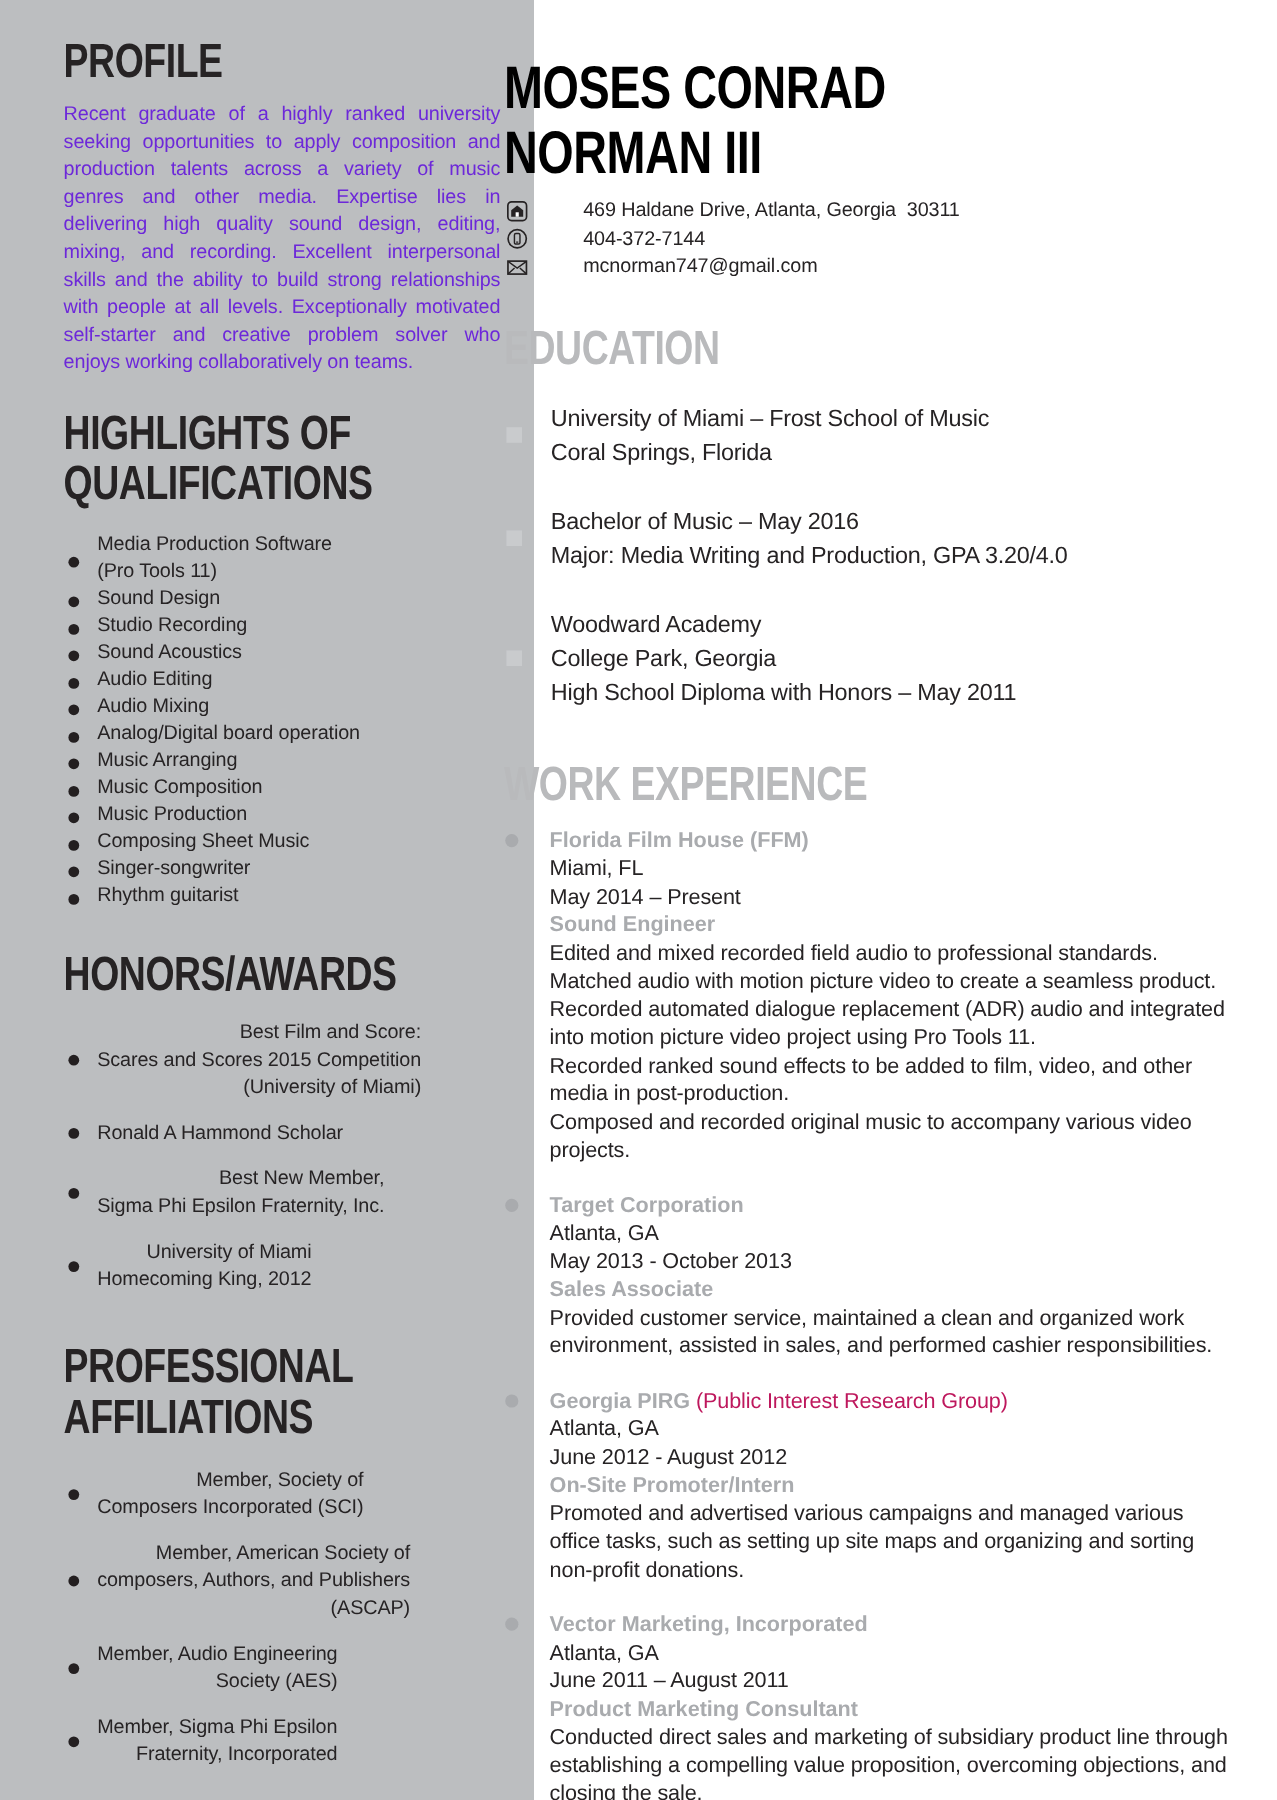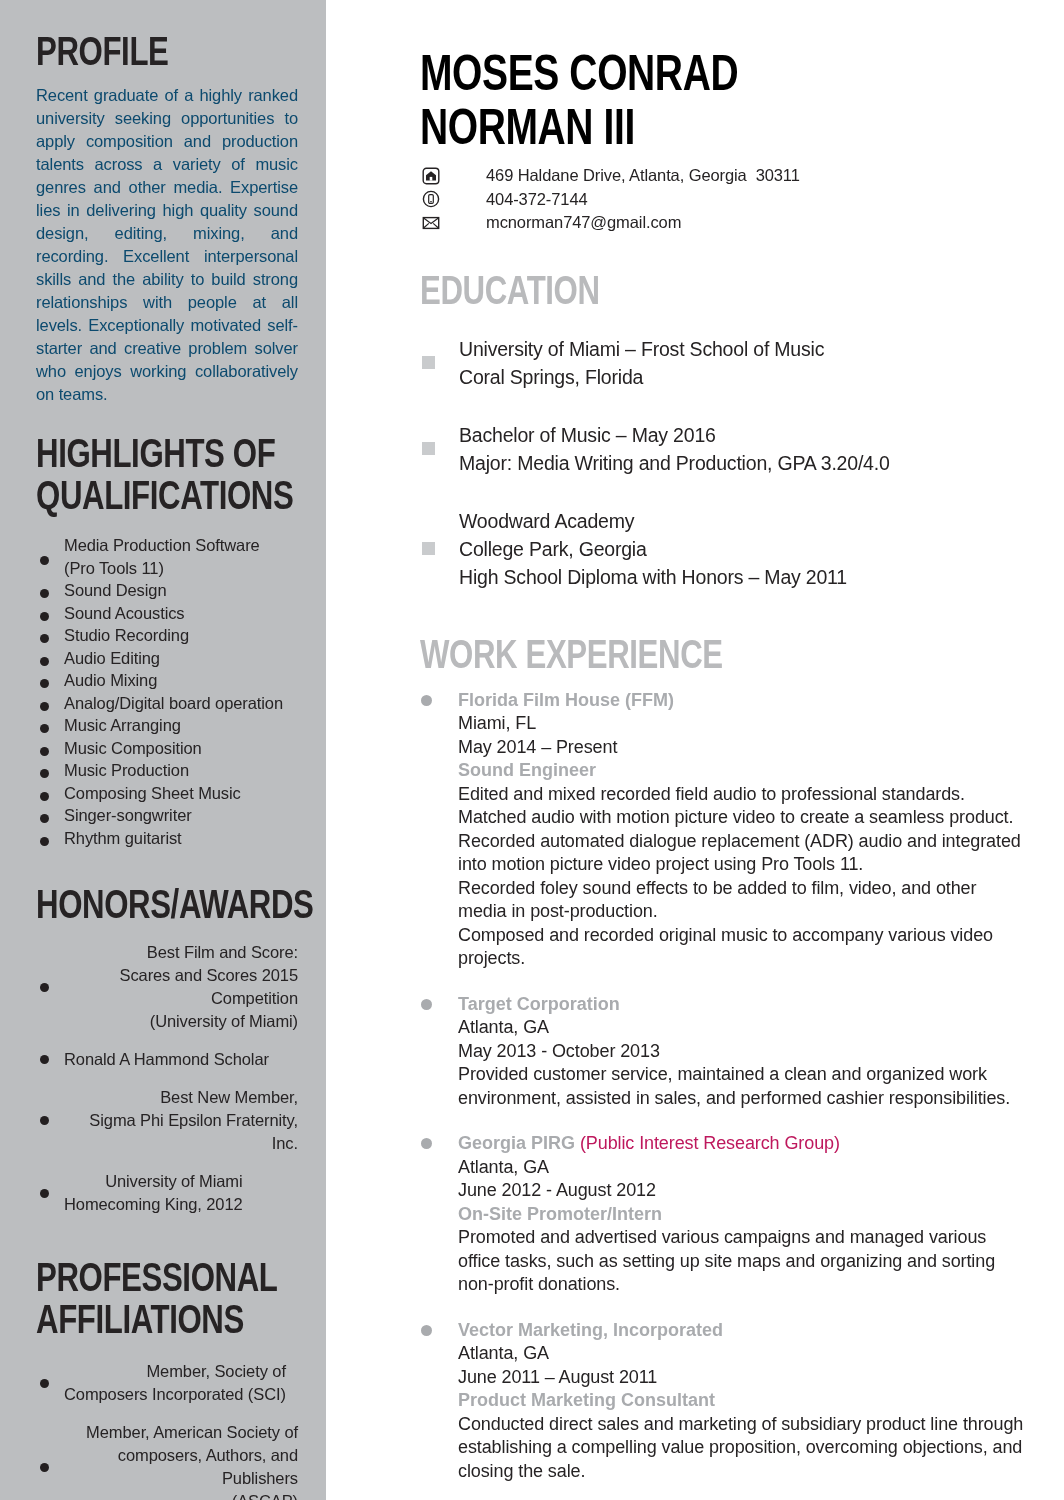--- a/index.html
+++ b/index.html
@@ -4,35 +4,35 @@
 <style>
   html,body { margin:0; padding:0; }
   body {
     width:1064px; height:1500px; position:relative; overflow:hidden;
     background:#ffffff; color:#262324;
     font-family:"Liberation Sans", sans-serif;
     -webkit-font-smoothing:antialiased;
   }
   
   .sidebar {
-    position:absolute; left:0; top:0; width:326px; height:1500px;
+    position:absolute; left:0; top:0; width:445px; height:1500px;
     background:#bcbec0; box-sizing:border-box;
-    padding:30px 28px 0 36px;
+    padding:30px 28px 0 53px;
   }
   .cond {
     display:inline-block; transform:scaleX(0.78); transform-origin:0 50%;
     white-space:pre-line; letter-spacing:-0.5px;
   }
   .side-title {
     margin:0 0 12px 0; font-size:40px; line-height:42px; font-weight:700;
     color:#262324;
   }
   .profile-body {
     margin:0 0 26px 0; font-size:16.5px; line-height:23px;
-    text-align:justify; color:#0c4a6e; letter-spacing:-0.1px;
+    text-align:justify; color:#6d28d9; letter-spacing:-0.1px;
   }
   .gap-a { margin-bottom:18px; }
   ul.blist { list-style:none; margin:0; padding:0; }
   ul.blist li { display:flex; align-items:center; font-size:16.5px; line-height:22.5px; letter-spacing:-0.1px; }
   ul.blist li .itm { white-space:pre-line; }
   .dot {
     flex:0 0 auto; width:9px; height:9px; border-radius:50%;
     background:#231f20; margin:7px 15px 0 4px;
   }
   ul.hlist { list-style:none; margin:0; padding:0;text-align:right; }
@@ -97,25 +97,25 @@
           <span class="dot"></span>
           <span class="itm">Media Production Software
 (Pro Tools 11)</span>
         </li>
       <li>
           <span class="dot"></span>
           <span class="itm">Sound Design</span>
         </li>
       <li>
           <span class="dot"></span>
+          <span class="itm">Studio Recording</span>
+        </li>
+      <li>
+          <span class="dot"></span>
           <span class="itm">Sound Acoustics</span>
-        </li>
-      <li>
-          <span class="dot"></span>
-          <span class="itm">Studio Recording</span>
         </li>
       <li>
           <span class="dot"></span>
           <span class="itm">Audio Editing</span>
         </li>
       <li>
           <span class="dot"></span>
           <span class="itm">Audio Mixing</span>
         </li>
       <li>
@@ -269,31 +269,32 @@
     <div class="job">
       <span class="jdot"></span>
       <div class="job-body">
         <p class="flat"><span class="job-company">Florida Film House (FFM)</span><span class="job-company-suffix"></span></p>
         <p class="flat">Miami, FL</p>
         <p class="flat">May 2014 – Present</p>
         <p class="flat job-role">Sound Engineer</p>
         <p class="job-desc">Edited and mixed recorded field audio to professional standards.</p>
         <p class="job-desc">Matched audio with motion picture video to create a seamless product.</p>
         <p class="job-desc">Recorded automated dialogue replacement (ADR) audio and integrated into motion picture video project using Pro Tools 11.</p>
-        <p class="job-desc">Recorded foley sound effects to be added to film, video, and other media in post-production.</p>
+        <p class="job-desc">Recorded ranked sound effects to be added to film, video, and other media in post-production.</p>
         <p class="job-desc">Composed and recorded original music to accompany various video projects.</p>
       </div>
     </div>
 
     <div class="job">
       <span class="jdot"></span>
       <div class="job-body">
         <p class="flat"><span class="job-company">Target Corporation</span><span class="job-company-suffix"></span></p>
         <p class="flat">Atlanta, GA</p>
         <p class="flat">May 2013 - October 2013</p>
+        <p class="flat job-role">Sales Associate</p>
         <p class="job-desc">Provided customer service, maintained a clean and organized work environment, assisted in sales, and performed cashier responsibilities.</p>
       </div>
     </div>
 
     <div class="job">
       <span class="jdot"></span>
       <div class="job-body">
         <p class="flat"><span class="job-company">Georgia PIRG</span><span class="job-company-suffix"> (Public Interest Research Group)</span></p>
         <p class="flat">Atlanta, GA</p>
         <p class="flat">June 2012 - August 2012</p>

